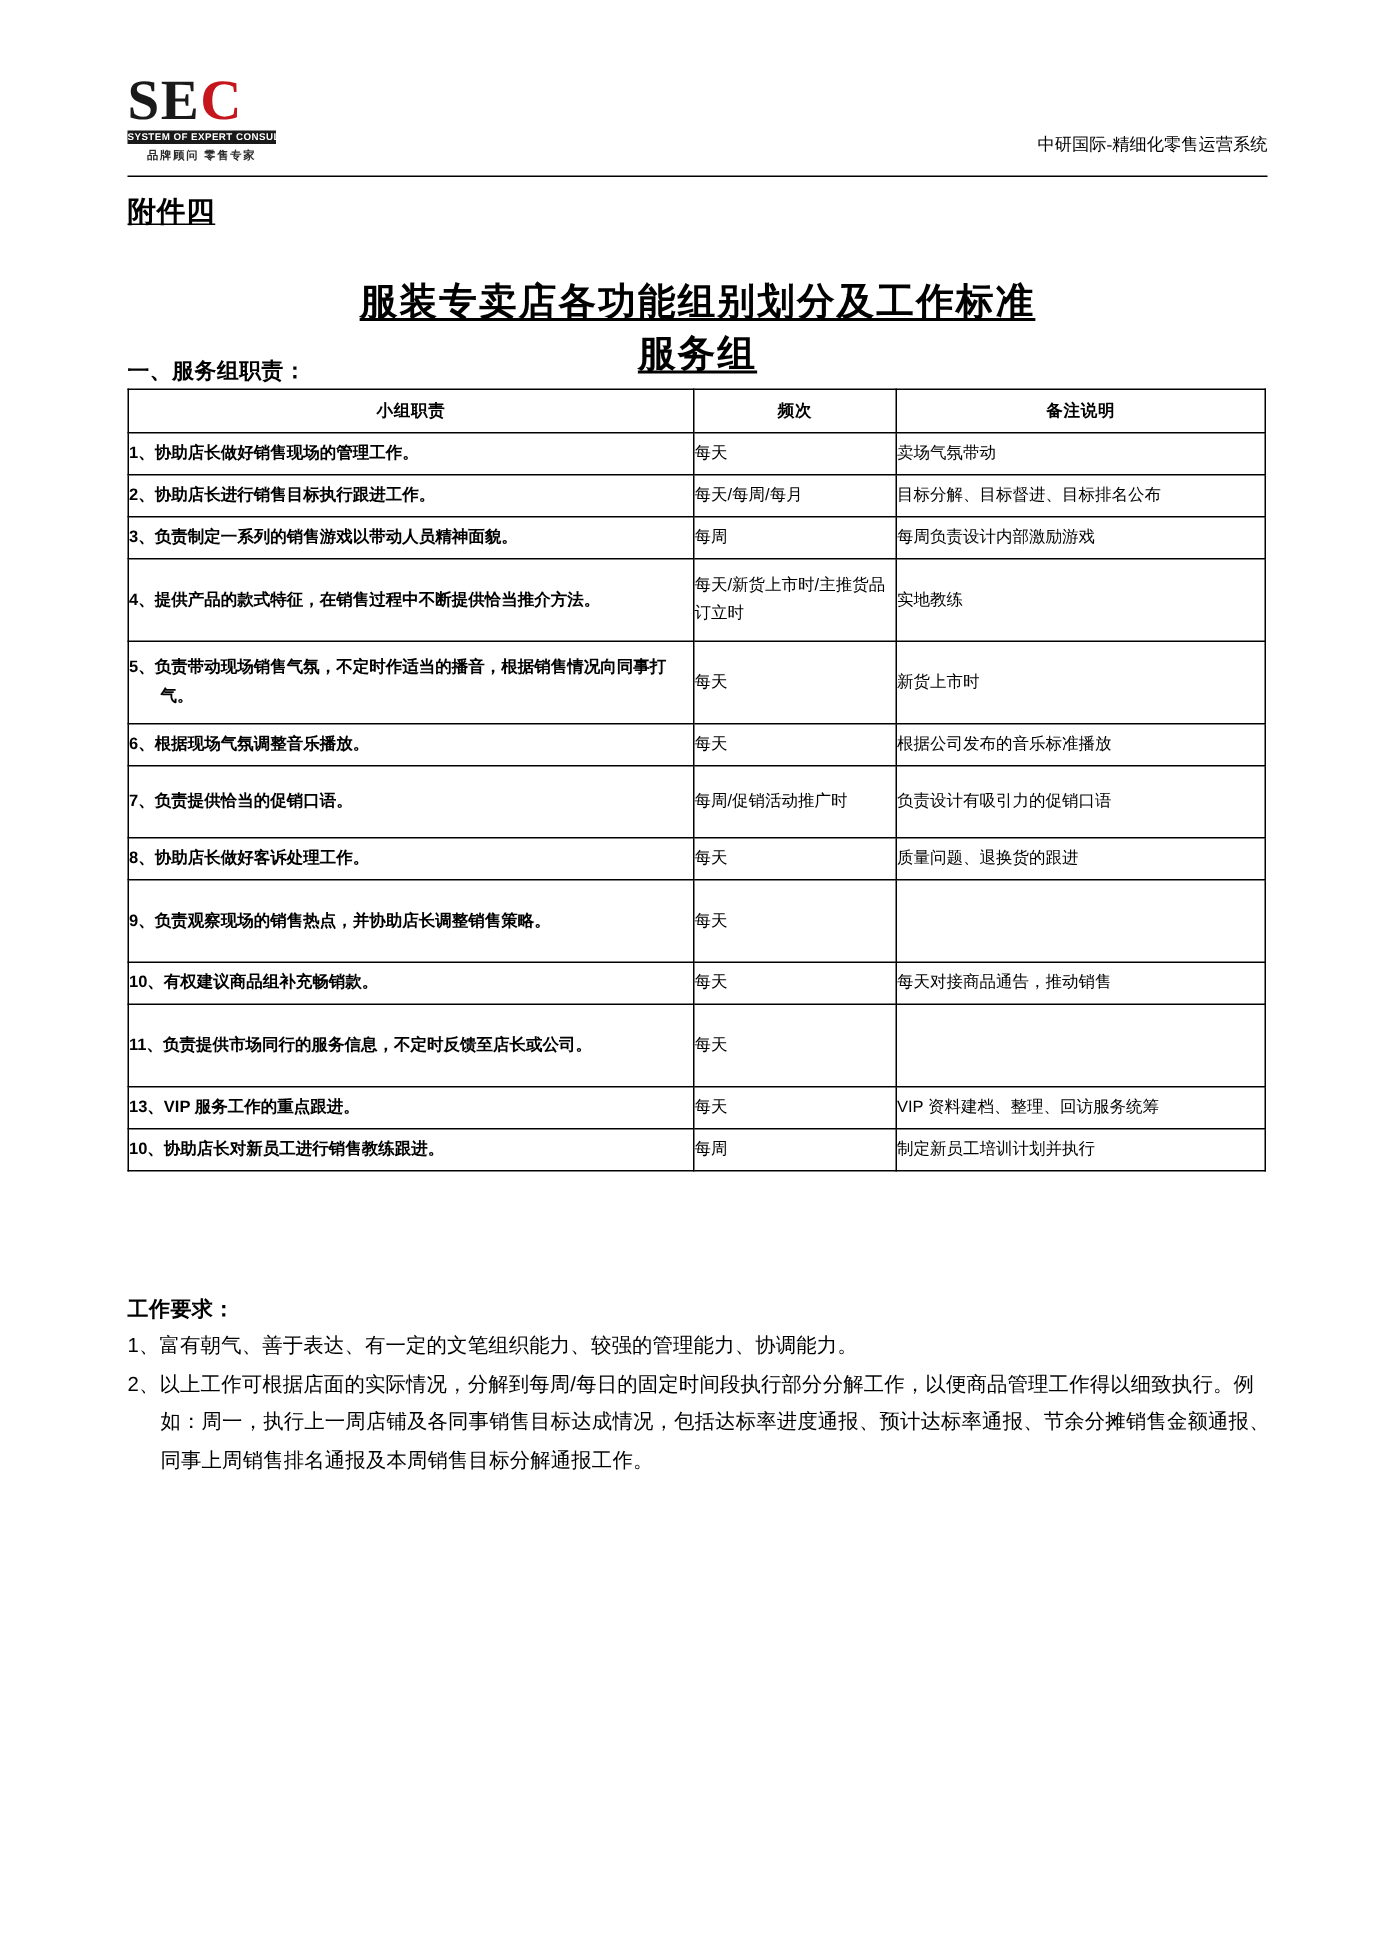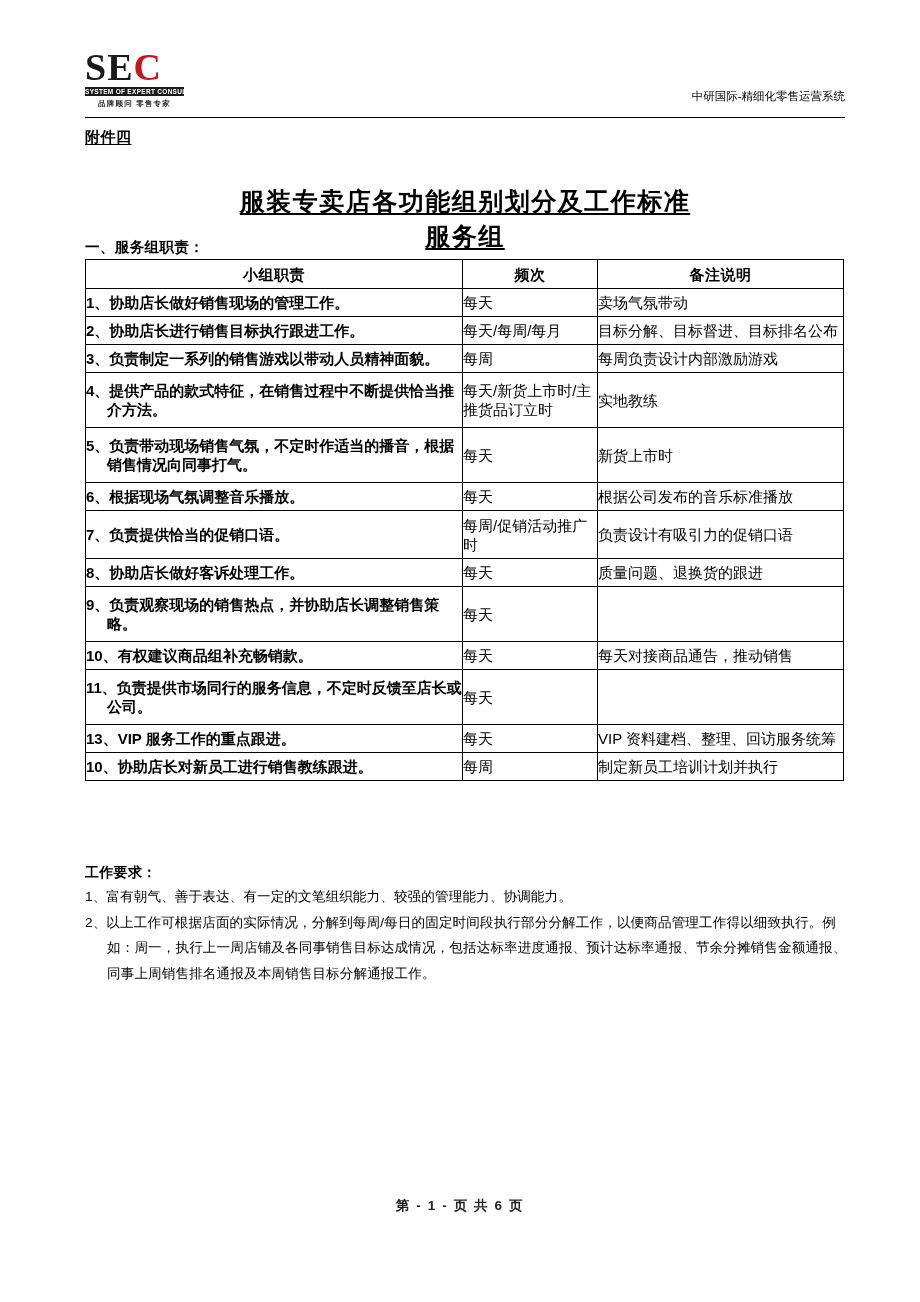--- a/index.html
+++ b/index.html
@@ -95,21 +95,21 @@
     height: 0;
     border-top: 1.6px solid #000000;
   }
 
   
   .attach-label {
     position: absolute;
     left: 85px;
     top: 128px;
     font-family: "Liberation Sans", sans-serif;
-    font-size: 15px;
+    font-size: 19px;
     font-weight: 700;
     text-decoration: underline;
     text-underline-offset: 2px;
     letter-spacing: 0.5px;
     white-space: nowrap;
   }
   .doc-title {
     position: absolute;
     left: 85px;
     top: 150px;
@@ -156,21 +156,21 @@
   }
   .duty-table col.c1 { width: 377px; }
   .duty-table col.c2 { width: 135px; }
   .duty-table col.c3 { width: 246px; }
 
   .duty-table th,
   .duty-table td {
     border: 1.1px solid #000000;
     padding: 0;
     vertical-align: middle;
-    font-size: 15px;
+    font-size: 11px;
     line-height: 19px;
   }
   .duty-table th {
     text-align: center;
     font-weight: 700;
     height: 28px;
     letter-spacing: 0.5px;
   }
   .cell-duty {
     font-weight: 700;
@@ -368,15 +368,14 @@
         </tr>
       </tbody>
   </table>
 
   <div class="req-wrap">
     <div class="req-title">工作要求：</div>
     <div class="req-item">1、富有朝气、善于表达、有一定的文笔组织能力、较强的管理能力、协调能力。</div>
     <div class="req-item two">2、以上工作可根据店面的实际情况，分解到每周/每日的固定时间段执行部分分解工作，以便商品管理工作得以细致执行。例如：周一，执行上一周店铺及各同事销售目标达成情况，包括达标率进度通报、预计达标率通报、节余分摊销售金额通报、同事上周销售排名通报及本周销售目标分解通报工作。</div>
   </div>
 
-  <div class="footer">第 - 1 - 页 共 6 页</div>
 
 </div>
 
 </body></html>

